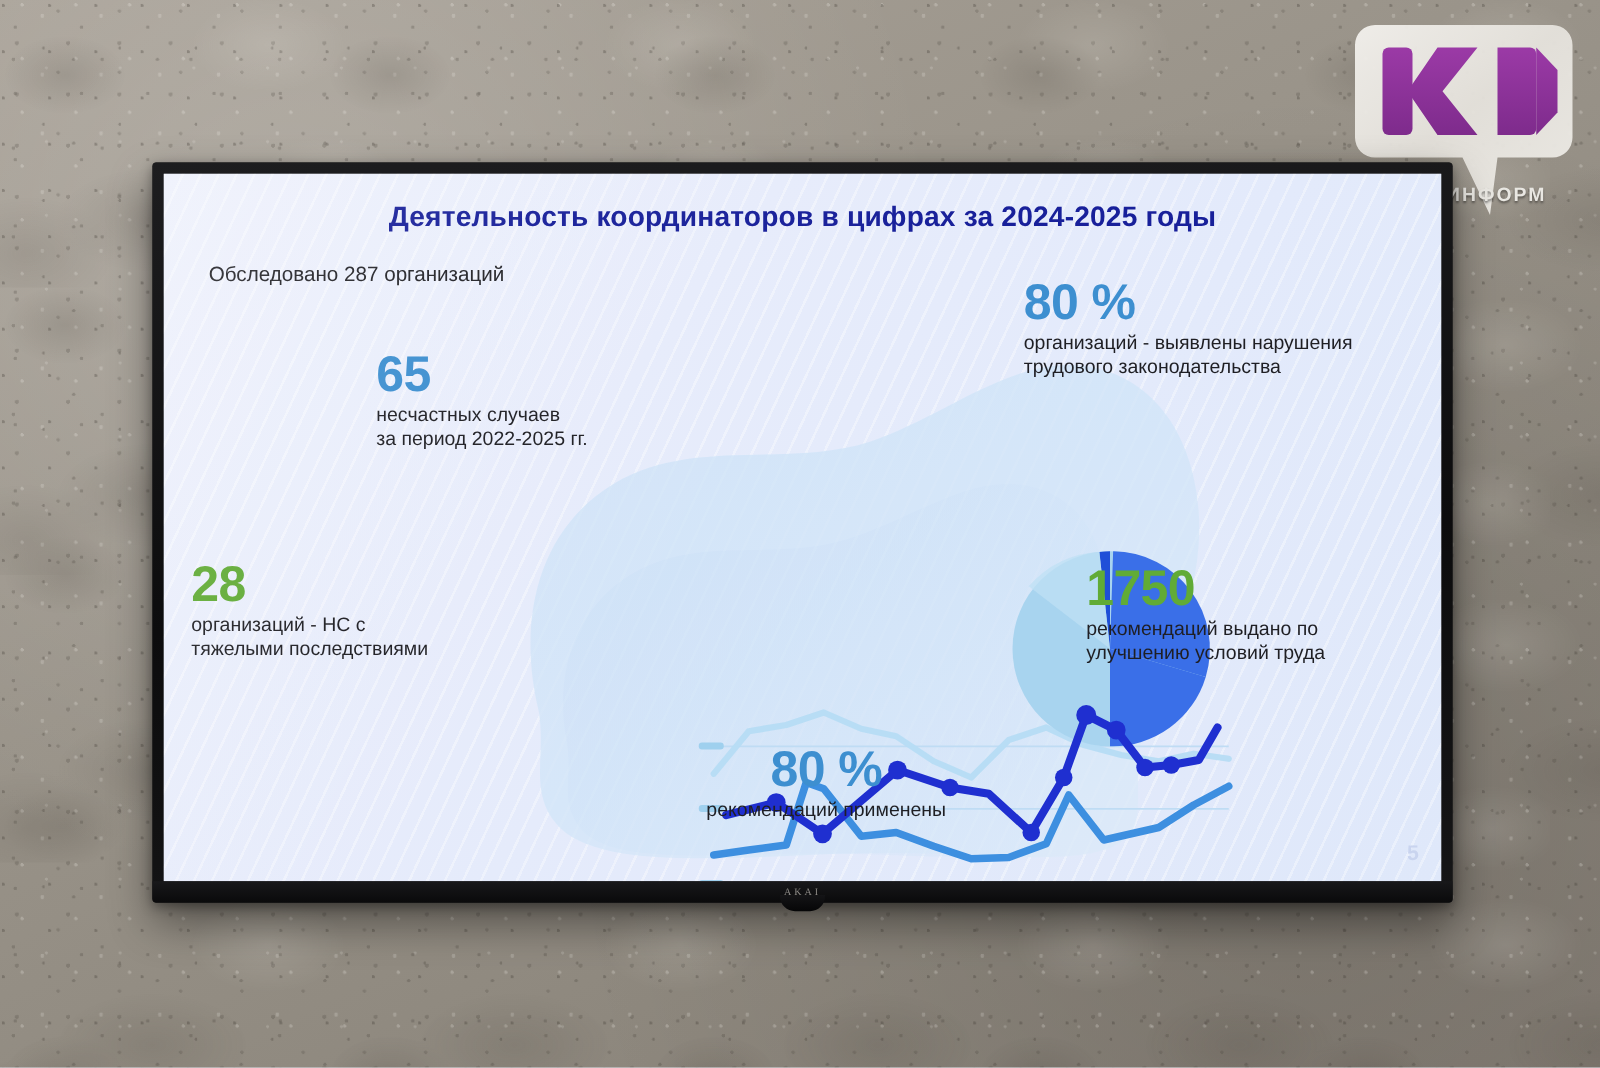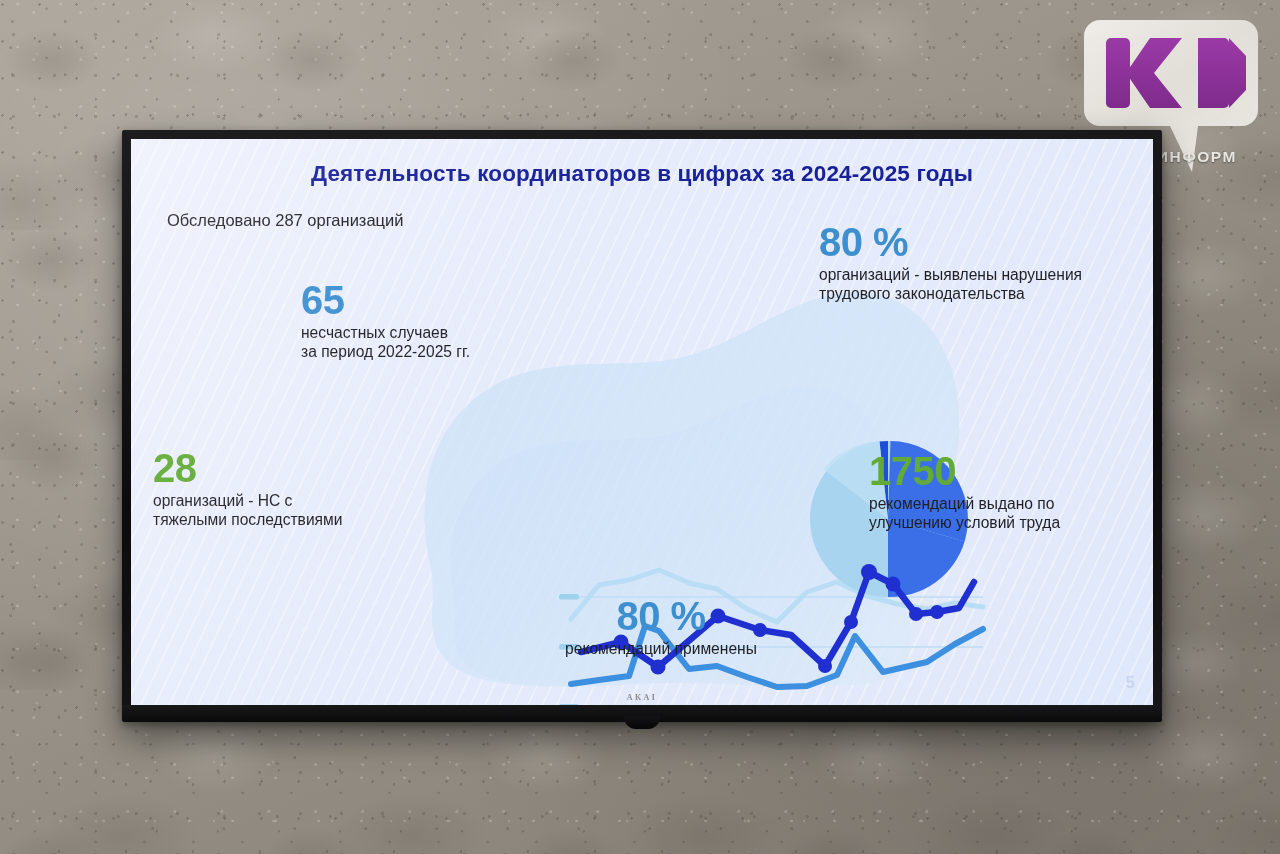--- a/index.html
+++ b/index.html
@@ -55,24 +55,23 @@
     background:linear-gradient(175deg,#1d1d1f 0%,#0c0c0d 55%,#161617 100%);}
   #screen{
     position:absolute;left:9px;top:9px;right:9px;bottom:17px;overflow:hidden;
     background:#e9edfa;
   }
   #tv-chin{
     position:absolute;left:0;right:0;bottom:0;height:17px;border-radius:0 0 3px 3px;
     background:linear-gradient(180deg,#18181a 0%,#0a0a0b 100%);
   }
   #tv-brand{
-    position:absolute;left:50%;bottom:20px;transform:translateX(-50%);
+    position:absolute;left:50%;bottom:4px;transform:translateX(-50%);
     color:#8d8a86;font-size:8px;letter-spacing:2.4px;
     font-family:"Liberation Serif","DejaVu Serif",serif;
-    font-weight:bold;
   }
   #tv-nub{
     position:absolute;left:50%;bottom:-7px;transform:translateX(-50%);
     width:36px;height:13px;border-radius:0 0 12px 12px;
     background:linear-gradient(180deg,#141416,#060607);
   }
   #tv-glare{
     position:absolute;inset:0;pointer-events:none;
     background:linear-gradient(118deg,rgba(255,255,255,.12) 0%,rgba(255,255,255,.03) 26%,rgba(255,255,255,0) 52%);
   }

